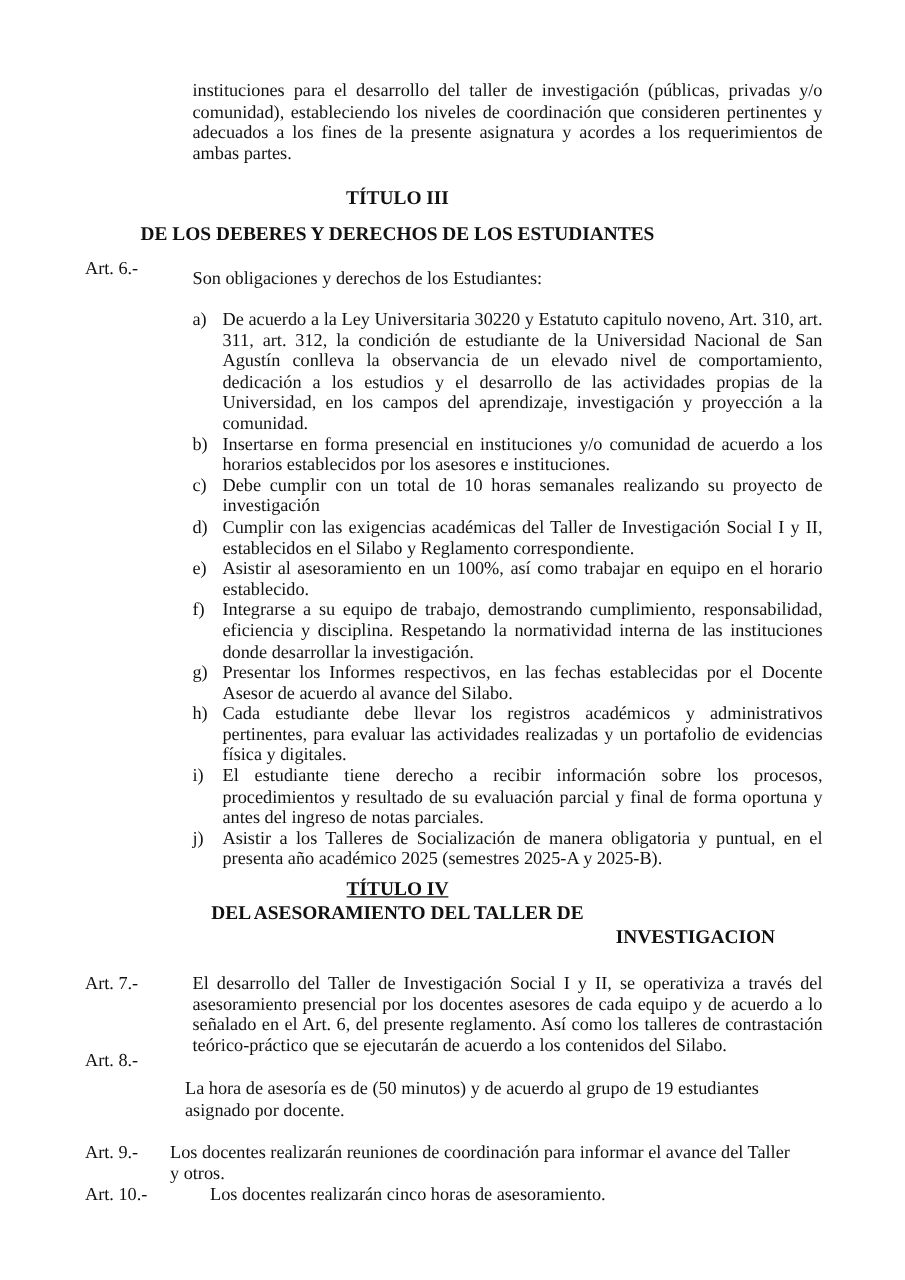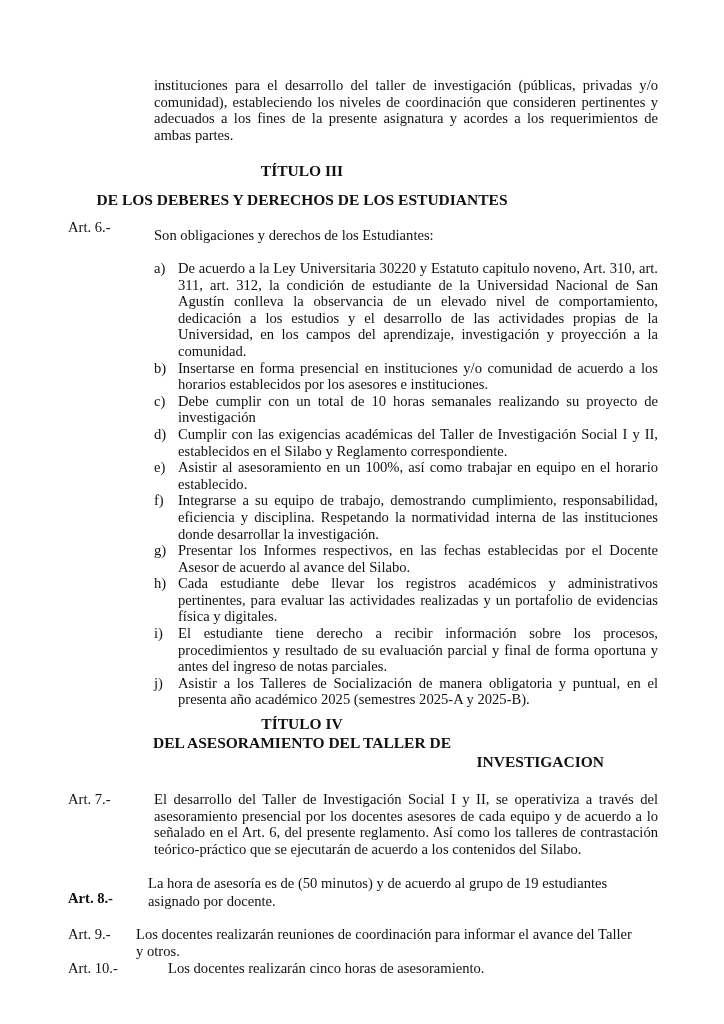--- a/index.html
+++ b/index.html
@@ -1,24 +1,24 @@
 <!DOCTYPE html>
 <html><head>
 <meta charset="utf-8">
 <style>
   html, body { margin: 0; padding: 0; background: #ffffff; }
   body {
     width: 724px; height: 1024px; position: relative; overflow: hidden;
     font-family: "Liberation Serif", "DejaVu Serif", serif;
     color: #111111; font-size: 14.6px; line-height: 16.6px;
   }
-  .abs { position: absolute; margin-top: 12px; }
+  .abs { position: absolute; }
   .just { text-align: justify; text-align-last: left; }
   .p-intro { left: 154px; top: 65px; width: 504px; }
-  .title { left: 0; width: 604px; text-align: center; font-weight: bold; font-size: 15.5px; }
+  .title { left: 16px; width: 604px; text-align: center; font-weight: bold; font-size: 15.5px; }
   .art-label { left: 68px; }
   .art-body { width: 504px; }
   .items { left: 154px; top: 248px; width: 504px; }
   .item { display: flex; }
   .item .mk { width: 24px; flex: 0 0 24px; }
   .item .tx { flex: 1; text-align: justify; text-align-last: left; }
   .items .item:nth-child(1) .tx { text-align-last: left; }
 </style>
 </head>
 <body>
@@ -67,28 +67,28 @@
   <div class="item">
       <span class="mk">i)</span>
       <span class="tx">El estudiante tiene derecho a recibir información sobre los procesos, procedimientos y resultado de su evaluación parcial y final de forma oportuna y antes del ingreso de notas parciales.</span>
     </div>
   <div class="item">
       <span class="mk">j)</span>
       <span class="tx">Asistir a los Talleres de Socialización de manera obligatoria y puntual, en el presenta año académico 2025 (semestres 2025-A y 2025-B).</span>
     </div>
 </div>
 
-<div class="abs title" style="top:704px;">TÍTULO IV</div>
+<div class="abs title" style="top:704px;text-decoration:underline;">TÍTULO IV</div>
 <div class="abs title" style="top:723px;">DEL ASESORAMIENTO DEL TALLER DE</div>
 <div class="abs title" style="top:742px;text-align:right;">INVESTIGACION</div>
 
 <div class="abs art-label" style="top:779px;">Art. 7.-</div>
 <div class="abs art-body just" style="left:154px; top:779px;">El desarrollo del Taller de Investigación Social I y II, se operativiza a través del asesoramiento presencial por los docentes asesores de cada equipo y de acuerdo a lo señalado en el Art. 6, del presente reglamento. Así como los talleres de contrastación teórico-práctico que se ejecutarán de acuerdo a los contenidos del Silabo.</div>
 
-<div class="abs art-label" style="top:878px;font-weight:bold;">Art. 8.-</div>
+<div class="abs art-label" style="top:841px;">Art. 8.-</div>
 <div class="abs" style="left:148px; top:863px;">La hora de asesoría es de (50 minutos) y de acuerdo al grupo de 19 estudiantes</div>
 <div class="abs" style="left:148px; top:881px;">asignado por docente.</div>
 
 <div class="abs art-label" style="top:914px;text-align:center;">Art. 9.-</div>
 <div class="abs art-body" style="left:136px; top:914px;">Los docentes realizarán reuniones de coordinación para informar el avance del Taller y otros.</div>
 
 <div class="abs art-label" style="top:948px;">Art. 10.-</div>
 <div class="abs art-body" style="left:168px; top:948px;">Los docentes realizarán cinco horas de asesoramiento.</div>
 
 </body></html>

